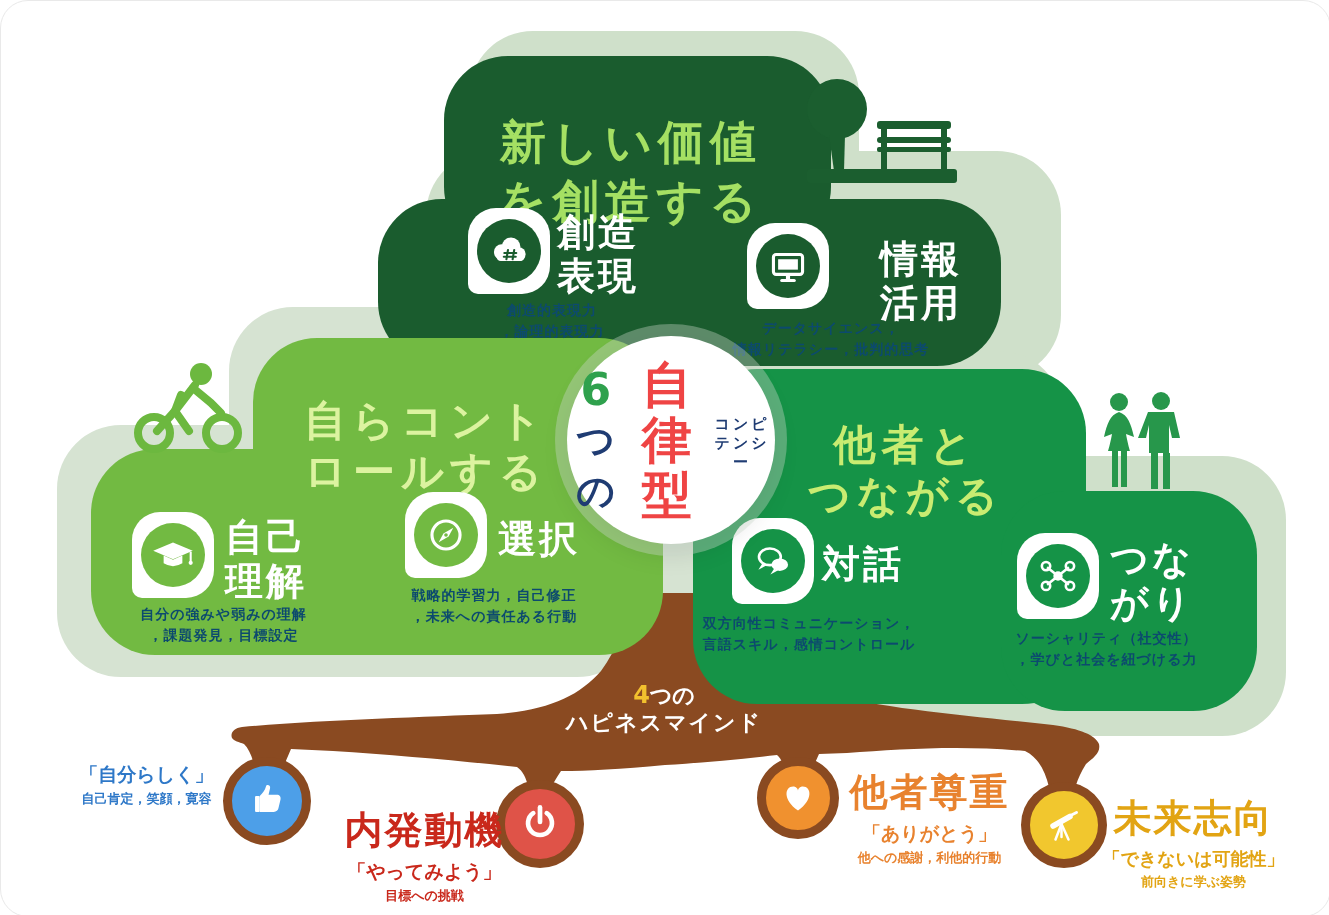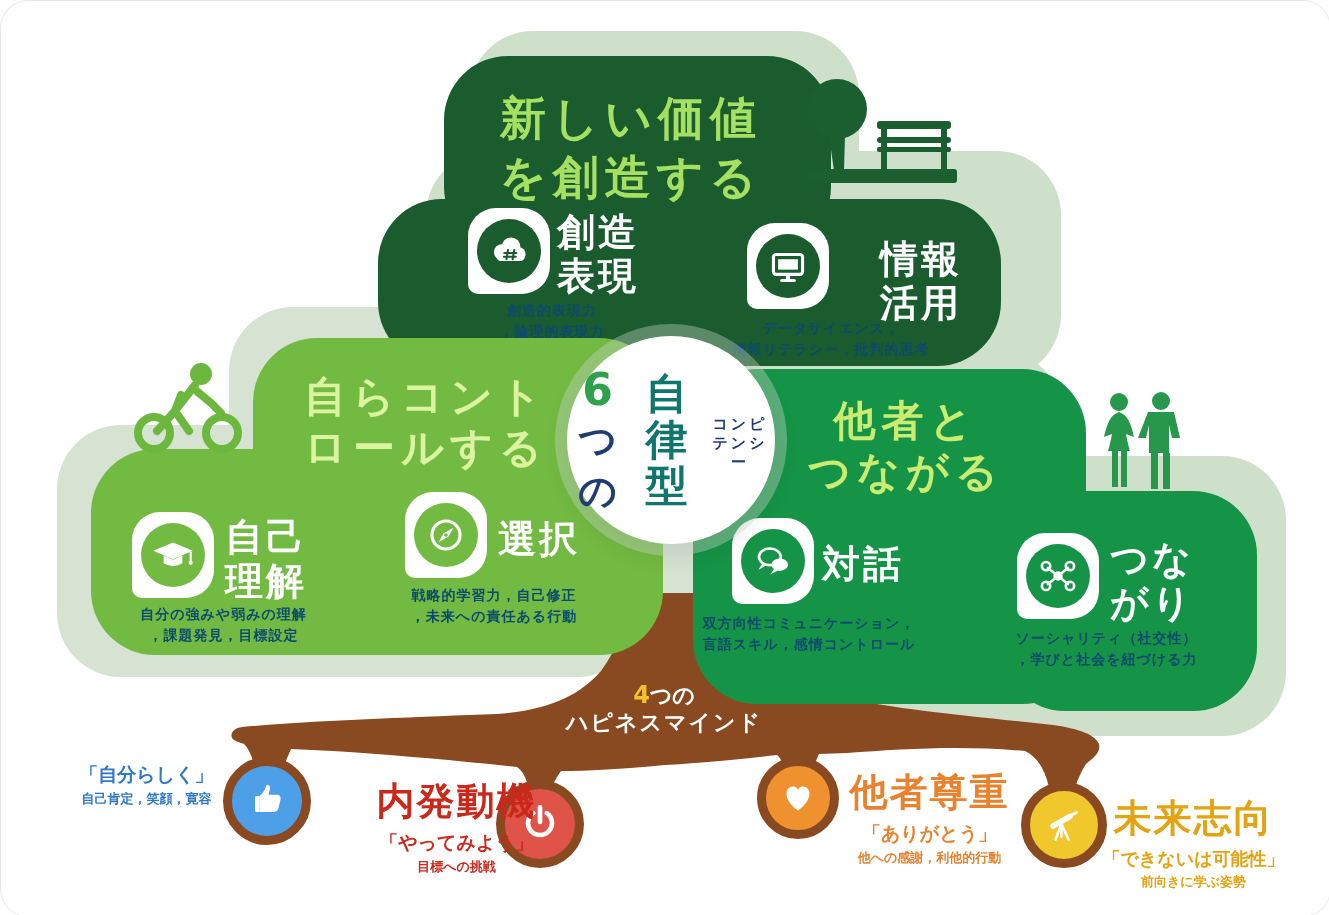--- a/index.html
+++ b/index.html
@@ -4,39 +4,39 @@
 <style>
   html,body{margin:0;padding:0;background:#fff;font-family:"DejaVu Sans",sans-serif;}
   .canvas{position:relative;width:1329px;height:915px;background:#fff;border:1px solid #e9e9e9;
           border-radius:28px;overflow:hidden;}
   .pale{position:absolute;background:#cfe0ca;border-radius:64px;z-index:4;}
   .pale.lite{background:#d6e3d2;}
   .roots-svg{position:absolute;left:0;top:0;z-index:6;}
   .cloud{position:absolute;border-radius:64px;z-index:10;}
   .dark{background:#1a5c2e;} .mid{background:#72ba42;} .rgt{background:#159347;}
   .decor{position:absolute;z-index:12;}
-  .cloud-title{position:absolute;z-index:15;text-align:center;font-weight:bold;}
+  .cloud-title{position:absolute;z-index:15;text-align:center;font-weight:bold;margin-top:24px;}
   .t-top{font-size:46px;line-height:1.28;letter-spacing:6px;color:#a5e063;}
   .t-left{font-size:42px;line-height:1.22;letter-spacing:6px;color:#dcf3a0;}
   .t-right{font-size:42px;line-height:1.22;letter-spacing:6px;color:#c9ec71;}
   .icon-box{position:absolute;z-index:15;width:82px;height:86px;background:#fff;
             border-radius:28px 28px 28px 10px;display:flex;align-items:center;justify-content:center;}
   .disc{width:64px;height:64px;border-radius:50%;display:flex;align-items:center;justify-content:center;}
   .disc.dark-d{background:#1a5c2e;} .disc.mid-d{background:#72ba42;} .disc.rgt-d{background:#159347;}
   .item-label{position:absolute;z-index:15;color:#fff;font-weight:bold;font-size:38px;
               line-height:1.16;letter-spacing:3px;white-space:nowrap;}
   .item-desc{position:absolute;z-index:15;color:#0c4a6e;font-weight:bold;font-size:14px;
              line-height:1.5;letter-spacing:1px;text-align:center;}
   .center-circle{position:absolute;left:566px;top:335px;width:208px;height:208px;background:#fff;
       border-radius:50%;z-index:30;display:flex;flex-direction:row;align-items:center;
       justify-content:center;text-align:center;
       box-shadow:0 0 0 12px rgba(203,216,203,.38),0 10px 26px rgba(0,0,0,.10);}
   .cc1{font-size:38px;font-weight:bold;color:#1f3c73;letter-spacing:3px;}
   .cc1 .num{color:#2fa14d;font-size:44px;}
-  .cc2{font-size:42px;font-weight:bold;color:#0f766e;letter-spacing:3px;line-height:1.1;}
+  .cc2{font-size:50px;font-weight:bold;color:#ef4444;letter-spacing:3px;line-height:1.1;}
   .cc3{font-size:15px;font-weight:bold;color:#1f3c73;letter-spacing:3px;margin-top:7px;}
   .root-label{position:absolute;left:563px;top:680px;width:200px;z-index:25;text-align:center;
               color:#fff;font-weight:bold;font-size:22px;line-height:1.2;}
   .root-label .num{color:#f2c12e;font-size:24px;}
   .root-label .l2{letter-spacing:2px;font-size:22px;}
   .mind-circle{position:absolute;z-index:25;border:9px solid #8a4a21;border-radius:50%;
                display:flex;align-items:center;justify-content:center;}
   .mind-label{position:absolute;z-index:25;text-align:center;}
   .mind-name{font-size:38px;font-weight:bold;letter-spacing:2px;white-space:nowrap;}
   .mind-quote{font-size:19px;font-weight:bold;margin-top:3px;white-space:nowrap;}
@@ -308,21 +308,21 @@
           <line x1="45" y1="52" x2="45" y2="78" stroke-width="5"></line>
         </g>
       </svg>
     </span>
   </div>
 
   <div class="mind-label" style="left: 58px; top: 758px; width: 175px; color: rgb(46, 120, 200);">
     <div class="mind-quote">「自分らしく」</div>
     <div class="mind-desc">自己肯定，笑顔，寛容</div>
   </div>
-  <div class="mind-label" style="left: 336px; top: 775px; width: 175px; color: rgb(201, 40, 27); margin-left: 32px;">
+  <div class="mind-label" style="left: 336px; top: 804px; width: 175px; color: rgb(201, 40, 27);">
     <div class="mind-name">内発動機</div>
     <div class="mind-quote">「やってみよう」</div>
     <div class="mind-desc">目標への挑戦</div>
   </div>
   <div class="mind-label" style="left: 841px; top: 766px; width: 175px; color: rgb(232, 130, 46);">
     <div class="mind-name">他者尊重</div>
     <div class="mind-quote">「ありがとう」</div>
     <div class="mind-desc">他への感謝，利他的行動</div>
   </div>
   <div class="mind-label" style="left: 1100px; top: 792px; width: 185px; color: rgb(226, 164, 19);">

